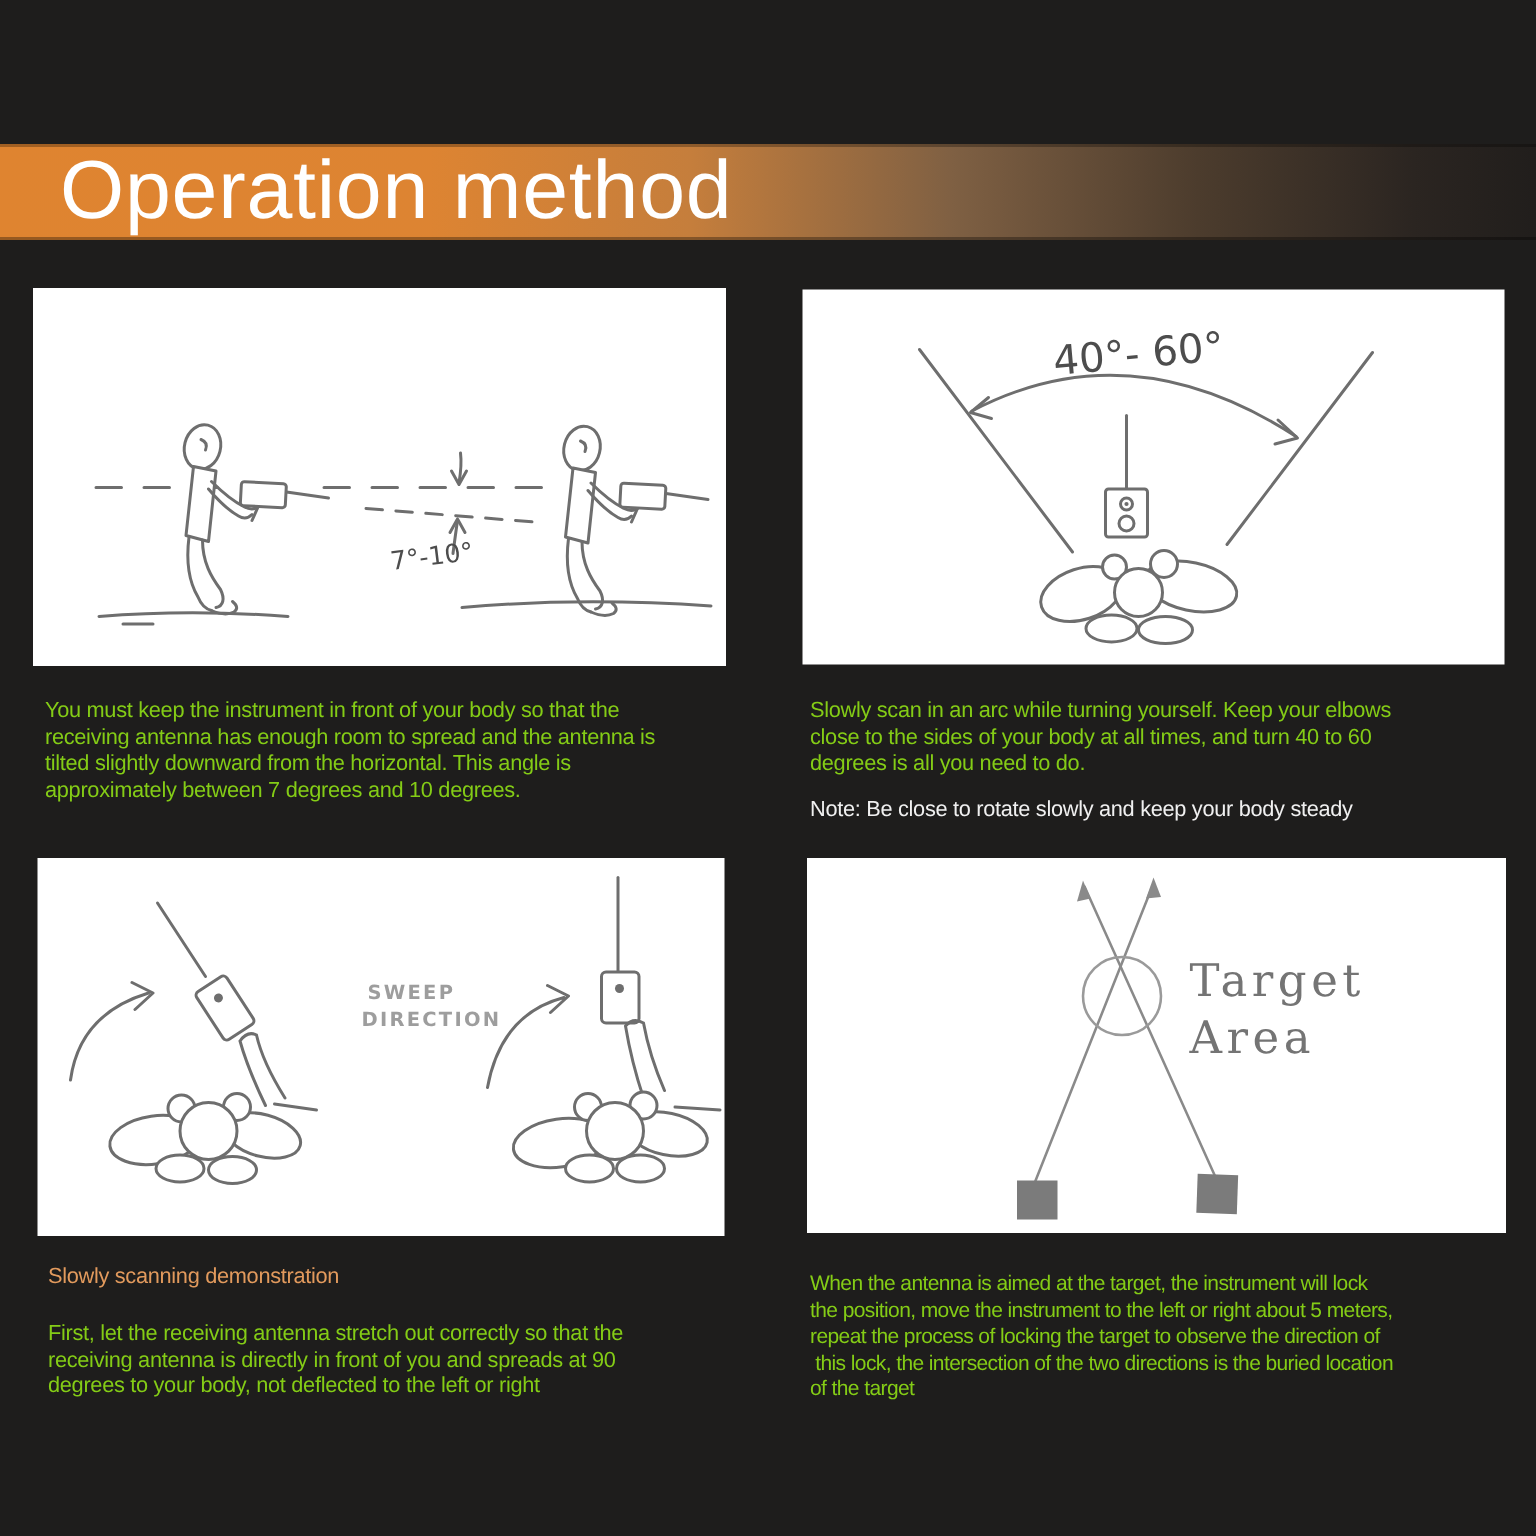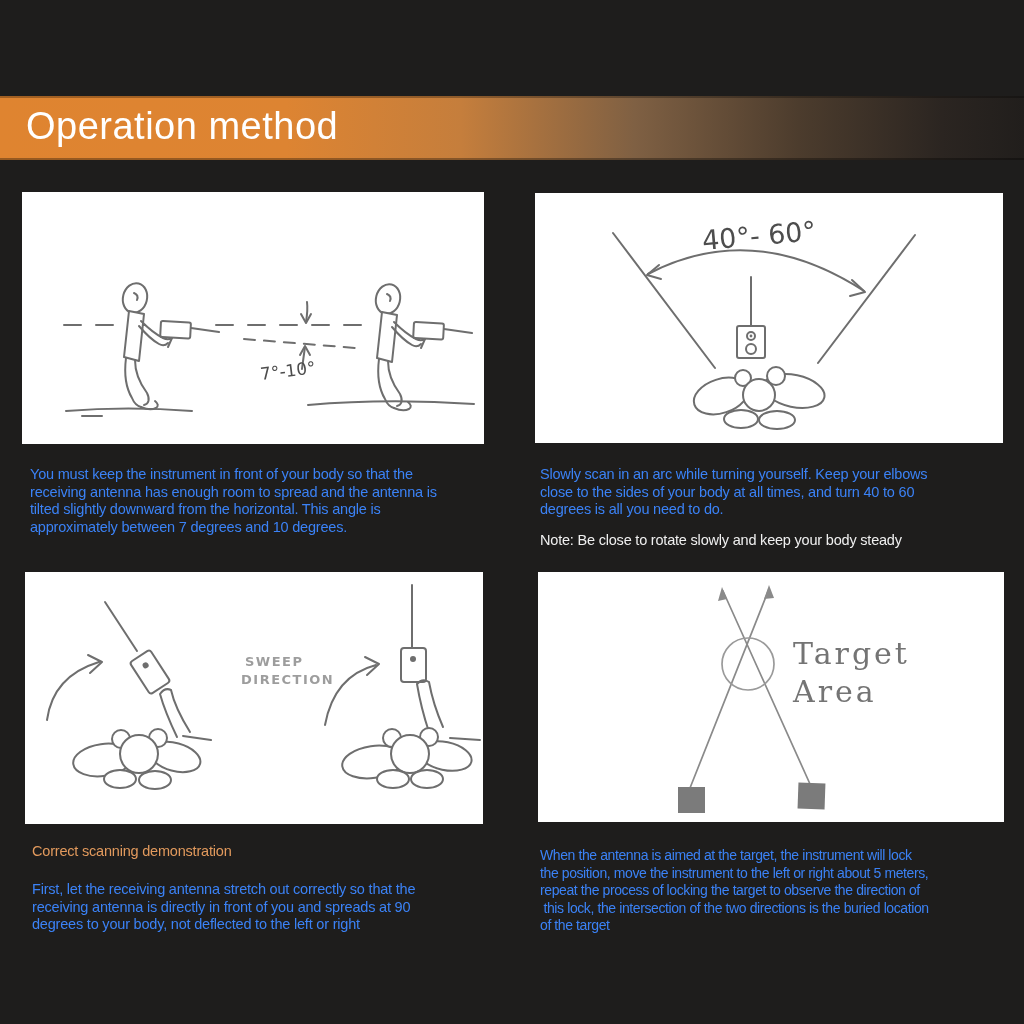--- a/index.html
+++ b/index.html
@@ -14,37 +14,37 @@
 
   
   .header-bar{
     position:absolute;left:0;top:96px;width:1024px;height:64px;
     background:linear-gradient(90deg,#df8430 0%,#dd8432 28%,#c57e3c 45%,#7f6043 62%,#4c3c2d 78%,#2b2521 92%,#211e1c 100%);
     border-top:2px solid rgba(0,0,0,.28);
     border-bottom:2px solid rgba(0,0,0,.32);
     box-sizing:border-box;
   }
   .header-title{
-    position:absolute;left:26px;top:50%;
+    position:absolute;left:40px;top:50%;
     transform:translateY(-53%);
-    font-size:38px;color:#ffffff;letter-spacing:.5px;white-space:pre;
+    font-size:55px;color:#ffffff;letter-spacing:.5px;white-space:pre;
   }
 
   
   .panel{position:absolute;background:#ffffff;}
   .p1{left:22px; top:192px;width:462px;height:252px;}
   .p2{left:535px;top:193px;width:468px;height:250px;}
   .p3{left:25px; top:572px;width:458px;height:252px;text-align:right;}
   .p4{left:538px;top:572px;width:466px;height:250px;}
   .panel svg{display:block;width:100%;height:100%;}
 
   
   .capblock{position:absolute;}
   .caption{
-    color:#3b82f6;font-size:14.5px;line-height:17.5px;
+    color:#84cc16;font-size:14.5px;line-height:17.5px;
     letter-spacing:-0.2px;white-space:pre;
   }
   .caption.tight{font-size:14px;letter-spacing:-0.4px;line-height:17.5px;}
   .caption-title{color:#e29a5d;font-size:14.5px;letter-spacing:-0.2px;white-space:pre;}
   .note{color:#f0f0f0;font-size:14.5px;letter-spacing:-0.2px;white-space:pre;margin-top:13px;}
   .cb1{left:30px; top:466px;}
   .cb2{left:540px;top:466px;}
   .cb3{left:32px; top:843px;}
   .cb3 .caption{margin-top:22px;}
   .cb4{left:540px;top:847px;}
@@ -196,21 +196,21 @@
   </div>
 
   <div class="capblock cb2">
     <div class="caption">Slowly scan in an arc while turning yourself. Keep your elbows
 close to the sides of your body at all times, and turn 40 to 60
 degrees is all you need to do.</div>
     <div class="note">Note: Be close to rotate slowly and keep your body steady</div>
   </div>
 
   <div class="capblock cb3">
-    <div class="caption-title">Correct scanning demonstration</div>
+    <div class="caption-title">Slowly scanning demonstration</div>
     <div class="caption">First, let the receiving antenna stretch out correctly so that the
 receiving antenna is directly in front of you and spreads at 90
 degrees to your body, not deflected to the left or right</div>
   </div>
 
   <div class="capblock cb4">
     <div class="caption tight">When the antenna is aimed at the target, the instrument will lock
 the position, move the instrument to the left or right about 5 meters,
 repeat the process of locking the target to observe the direction of
  this lock, the intersection of the two directions is the buried location

